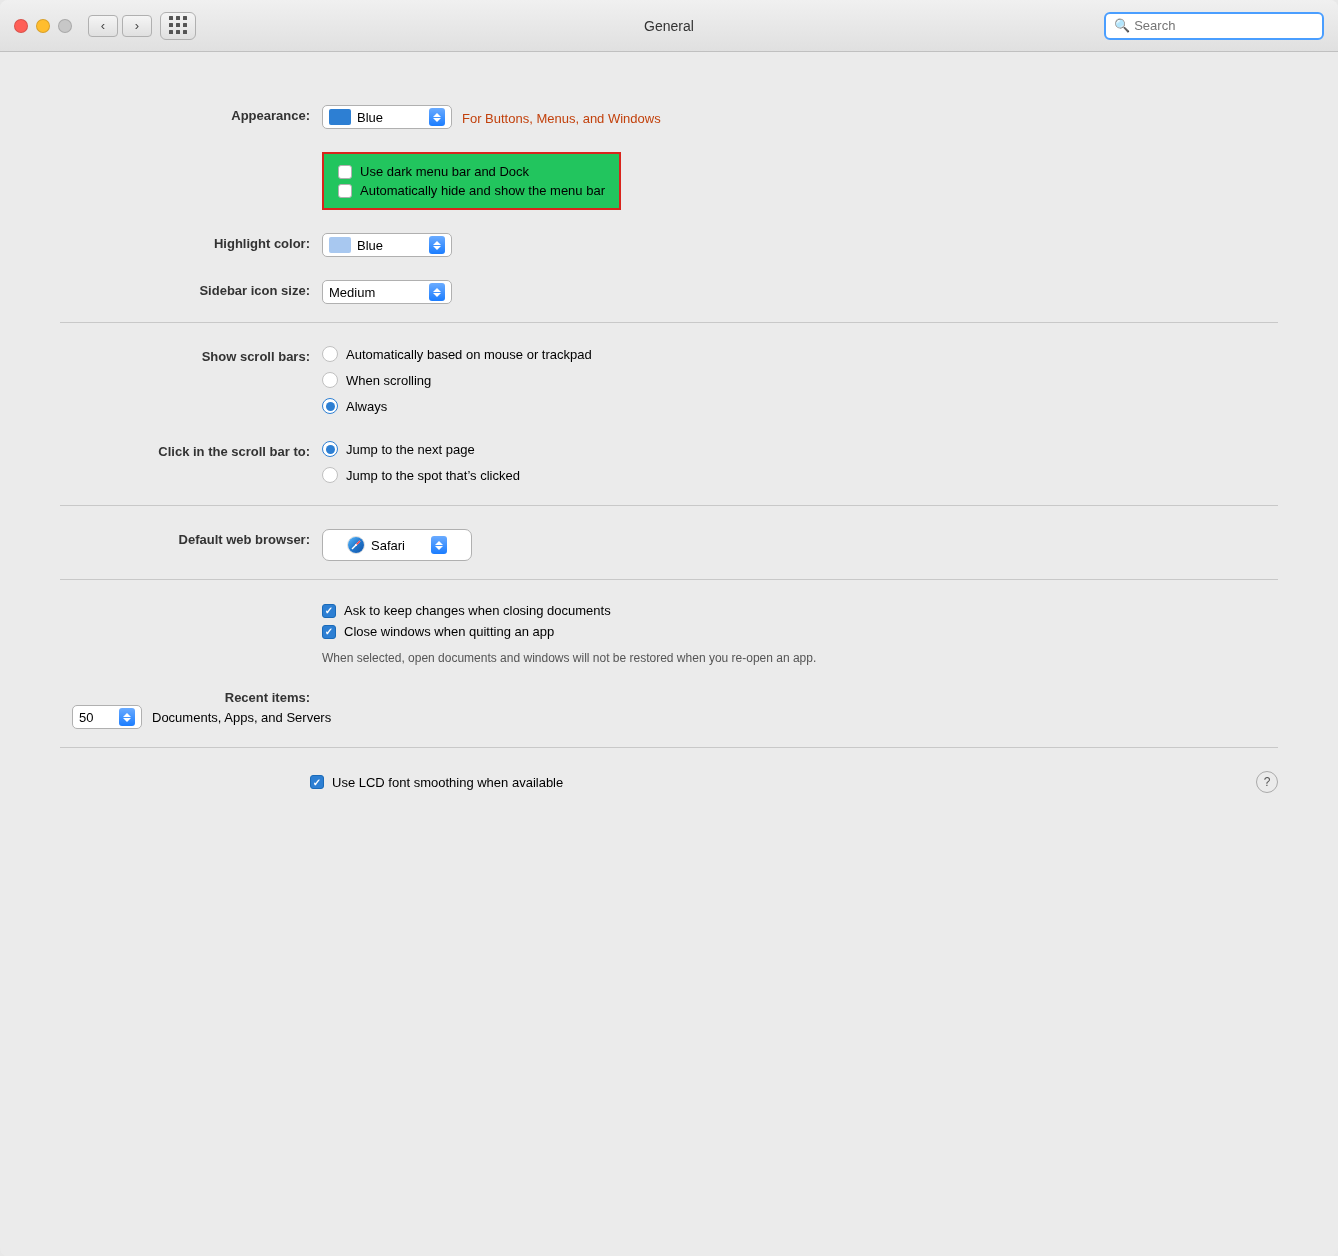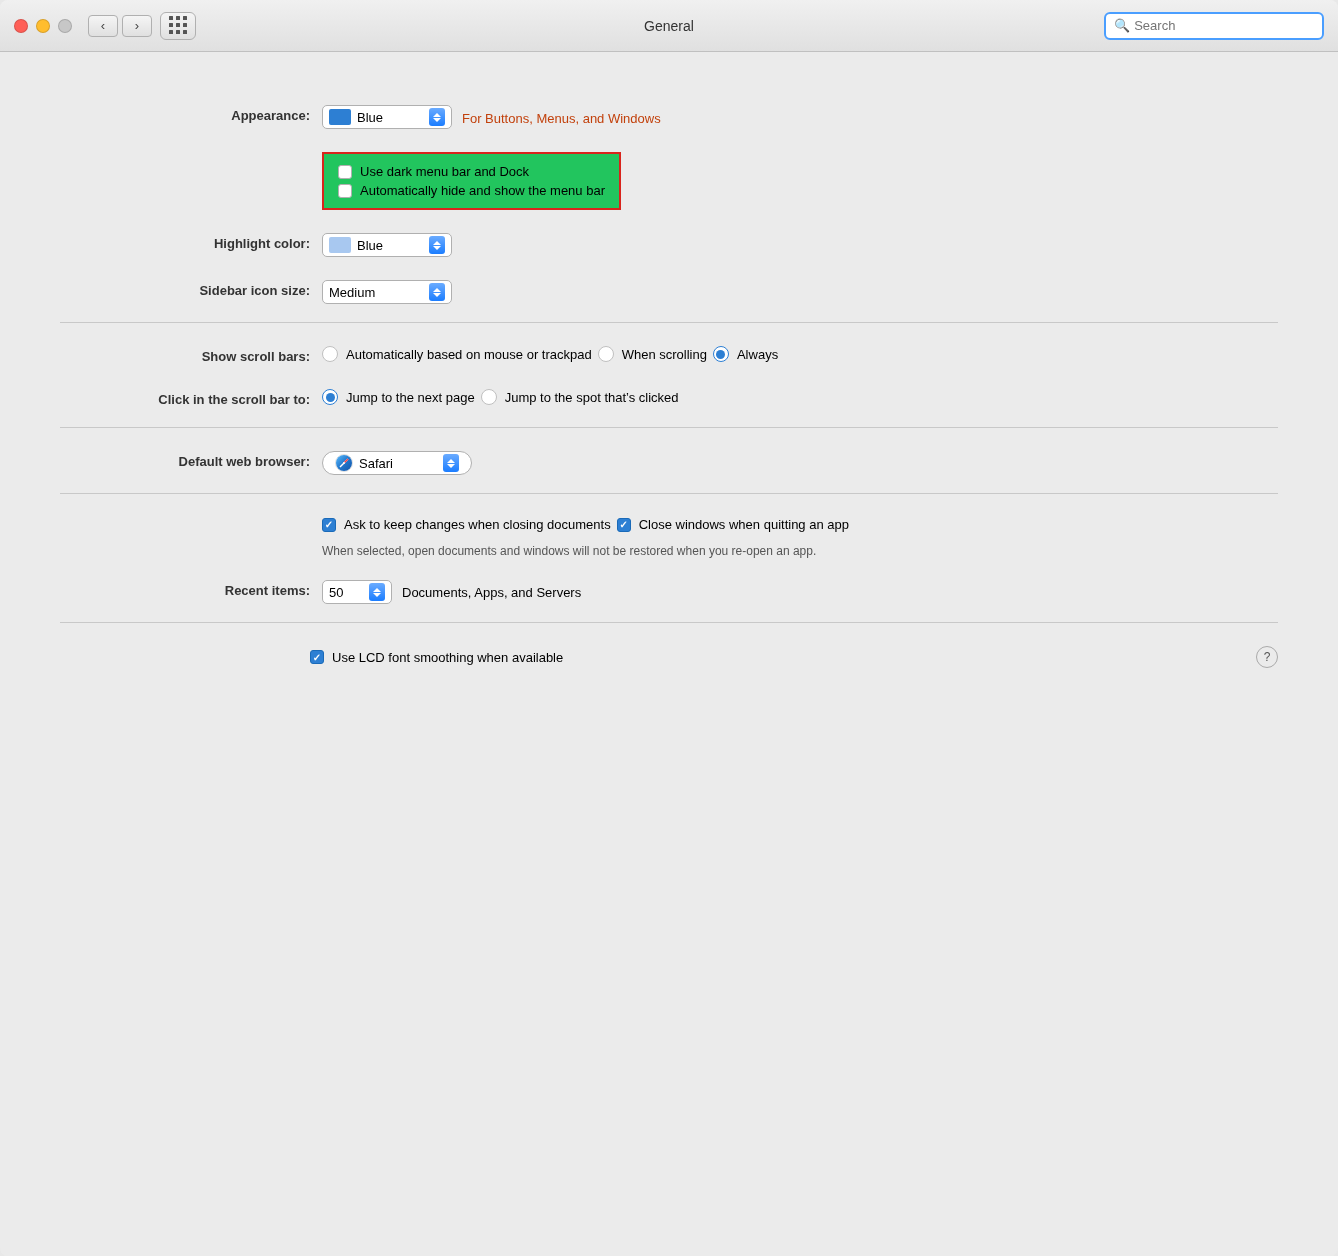--- a/index.html
+++ b/index.html
@@ -155,21 +155,21 @@
       flex-shrink: 0;
       padding-top: 3px;
       color: #333;
       font-weight: 600;
       font-size: 13px;
     }
 
     .row-content {
       margin-left: 12px;
       display: flex;
-      flex-direction: row;
+      flex-direction: column;
       gap: 6px;
     }
 
     .row-content-horizontal {
       margin-left: 12px;
       display: flex;
       align-items: center;
       gap: 10px;
     }
 
@@ -360,25 +360,25 @@
     .bottom-row {
       display: flex;
       align-items: center;
     }
 
     .safari-dropdown {
       display: flex;
       align-items: center;
       background: white;
       border: 1px solid #b0b0b0;
-      border-radius: 12px;
-      padding: 2px 12px;
+      border-radius: 7px;
+      padding: 2px 24px;
       cursor: pointer;
       min-width: 150px;
-      height: 24px;
+      height: 32px;
       gap: 6px;
     }
   </style>
 </head>
 <body>
 
 <div class="window">
 
   <div class="titlebar">
     <div class="traffic-lights">
@@ -552,21 +552,21 @@
           <span>Close windows when quitting an app</span>
         </label>
       </div>
     </div>
 
     <div class="small-text">
       <span>When selected, open documents and windows will not be restored
 when you re-open an app.</span>
     </div>
 
-    <div class="setting-row" style="margin-top:20px;">
+    <div class="setting-row" style="margin-top:20px;flex-direction:column;">
       <div class="row-label">Recent items:</div>
       <div class="row-content-horizontal">
         <div class="number-dropdown">
           <span>50</span>
           <div class="dropdown-arrows" style="margin-left:auto;">
             <div class="dropdown-arrow-up"></div>
             <div class="dropdown-arrow-down"></div>
           </div>
         </div>
         <span>Documents, Apps, and Servers</span>

